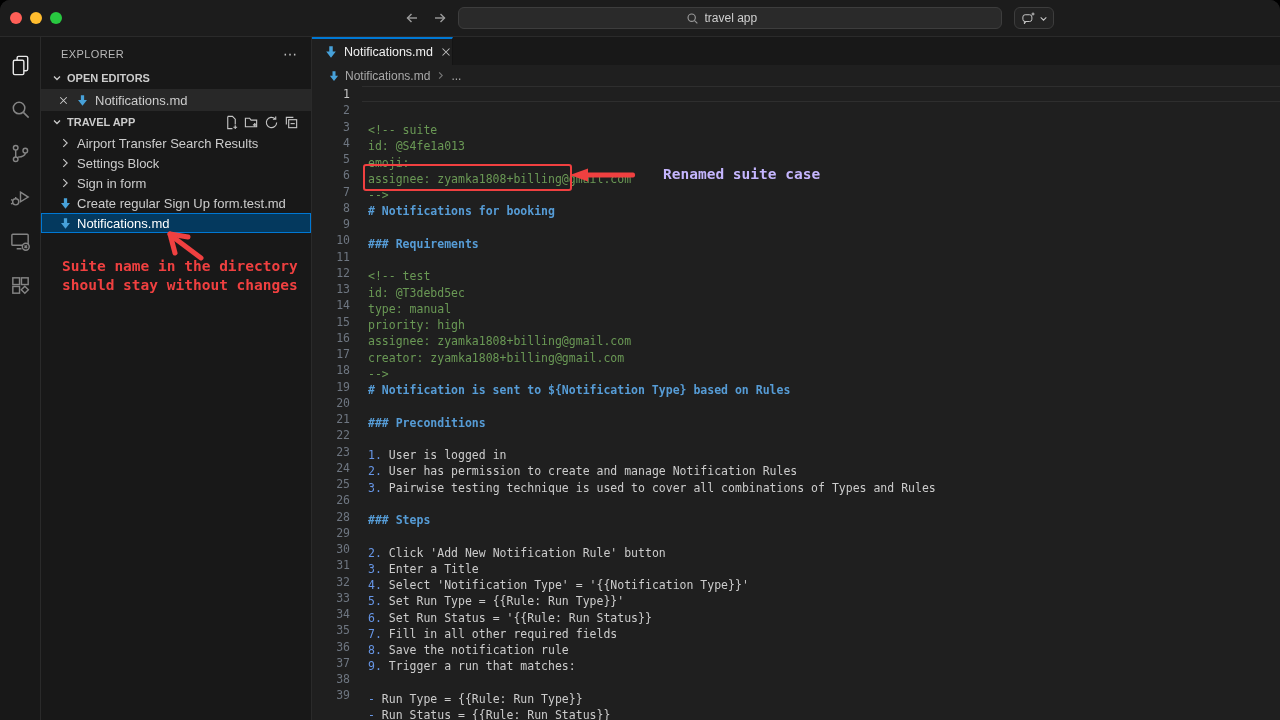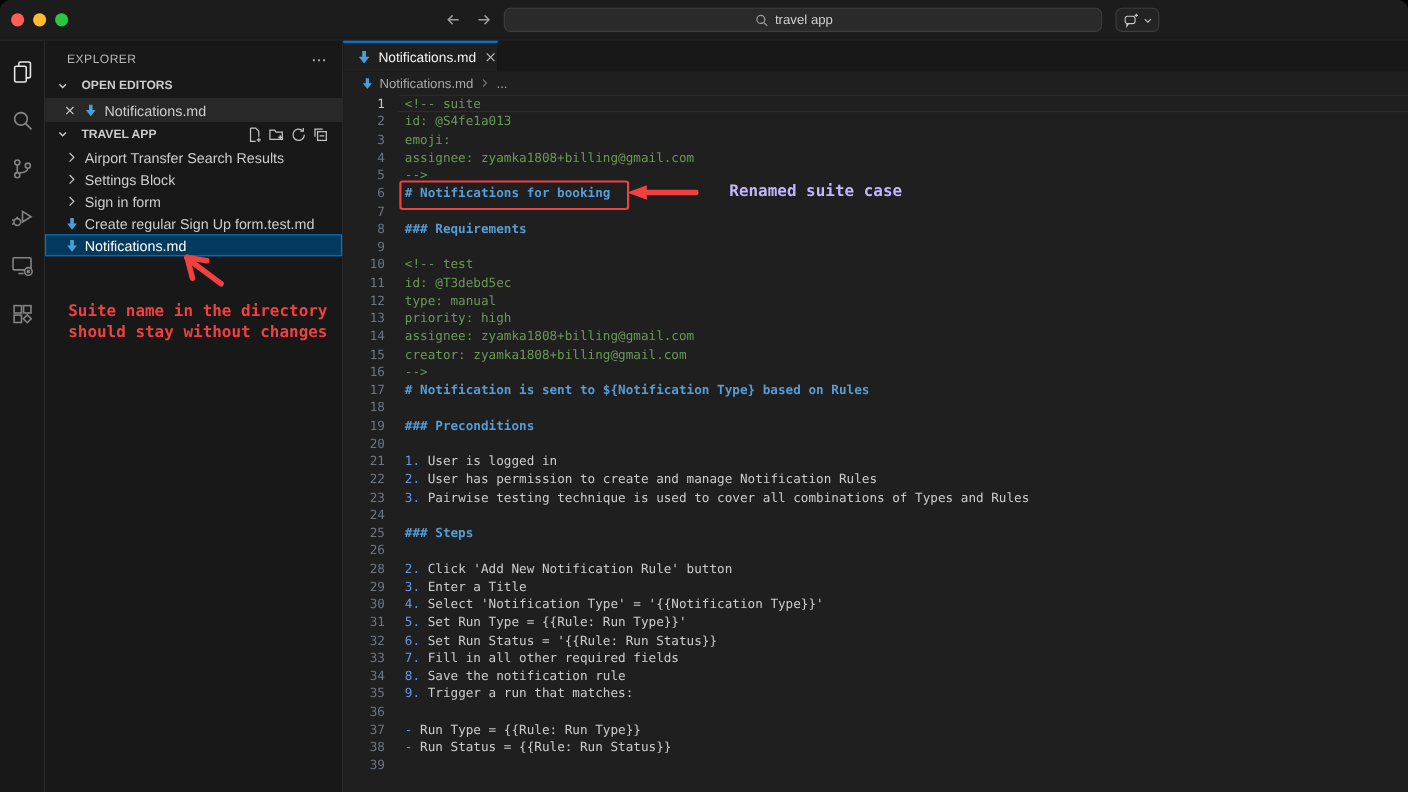--- a/index.html
+++ b/index.html
@@ -21,43 +21,43 @@
   
   .main{display:flex;height:683px;}
   .activitybar{width:40px;background:#181818;border-right:1px solid #2a2a2a;display:flex;flex-direction:column;align-items:center;padding-top:6px;box-sizing:content-box;}
   .abitem{width:40px;height:44px;display:flex;align-items:center;justify-content:center;}
   .sidebar{width:270px;background:#181818;border-right:1px solid #2a2a2a;position:relative;color:#cccccc;}
   .editor{flex:1;background:#1f1f1f;position:relative;min-width:0;}
   
   .sb-title{height:26px;display:flex;align-items:center;padding:4px 14px 0 20px;gap:8px;}
   .sb-title .t{font-size:11px;color:#b8b8b8;letter-spacing:.4px;flex:1;}
   .sb-title .more{color:#bdbdbd;font-size:14px;line-height:10px;cursor:pointer;}
-  .sb-sechdr{height:22px;display:flex;align-items:center;font-weight:bold;font-size:11px;color:#cccccc;padding-left:8px;gap:9px;}
+  .sb-sechdr{height:22px;display:flex;align-items:center;font-weight:bold;font-size:11px;color:#cccccc;padding-left:8px;gap:2px;}
   .sb-sechdr .grow{flex:1}
   .sb-actions{display:flex;gap:5px;padding-right:12px;}
   .sb-actions span{display:flex}
   .oe-row{height:22px;display:flex;align-items:center;background:rgba(255,255,255,.07);padding-left:16px;gap:6px;font-size:13px;}
   .row.tree{height:20px;display:flex;align-items:center;padding-left:16px;gap:4px;font-size:13px;color:#cccccc;position:relative;box-sizing:border-box;}
   .row.tree .tic{display:flex;width:16px;justify-content:center;flex:none;}
   .row.tree .tlabel{white-space:nowrap;overflow:hidden;}
   .row.tree.sel{background:#04395e;border:1px solid #0078d4;padding-left:15px;color:#ffffff;}
   
   .sb-anno{position:absolute;inset:0;pointer-events:none;}
-  .sb-anno .note{position:absolute;left:21px;top:237px;color:#f04040;font:bold 14.5px "DejaVu Sans Mono",monospace;line-height:19px;white-space:nowrap;}
+  .sb-anno .note{position:absolute;left:21px;top:220px;color:#f04040;font:bold 14.5px "DejaVu Sans Mono",monospace;line-height:19px;white-space:nowrap;}
   .sb-anno svg{position:absolute;left:115px;top:188px;}
   
   .tabsbar{height:28px;background:#181818;display:flex;}
   .tab{width:141px;background:#1f1f1f;border-top:2px solid #0078d4;border-right:1px solid #141414;
     display:flex;align-items:center;gap:6px;padding:0 8px 0 12px;box-sizing:border-box;}
   .tab .tname{font-size:12.5px;color:#f0f0f0;flex:1;white-space:nowrap;}
   .breadcrumbs{height:21px;display:flex;align-items:center;padding-left:16px;gap:5px;font-size:12px;color:#a9a9a9;}
   .code{position:relative;font:11.5px/16.26px "DejaVu Sans Mono",monospace;overflow:hidden;height:634px;}
   .line{position:relative;height:16.26px;display:flex;}
   .line .ln{width:56px;padding-right:18px;box-sizing:border-box;text-align:right;color:#6e7681;flex:none;}
-  .line .lc{white-space:pre;}
+  .line .lc{white-space:pre;margin-top:36px;}
   .line.current .ln{color:#c6c6c6;}
   .clo{position:absolute;left:50px;right:0;top:0;bottom:0;border-top:1px solid #2e2e2e;border-bottom:1px solid #2e2e2e;pointer-events:none;}
   .c-comment{color:#6a9955}
   .c-heading{color:#569cd6;font-weight:bold}
   .c-marker{color:#6796e6}
   .c-text{color:#cccccc}
   .redbox{position:absolute;left:51px;top:-3px;width:205px;height:23px;border:2px solid #f04040;border-radius:3px;pointer-events:none;}
   .redarrow{position:absolute;left:258px;top:1px;pointer-events:none;}
   .redlabel{position:absolute;left:351px;top:-1px;color:#c4b5fd;font:bold 14.5px "DejaVu Sans Mono",monospace;white-space:nowrap;pointer-events:none;}
 </style>

